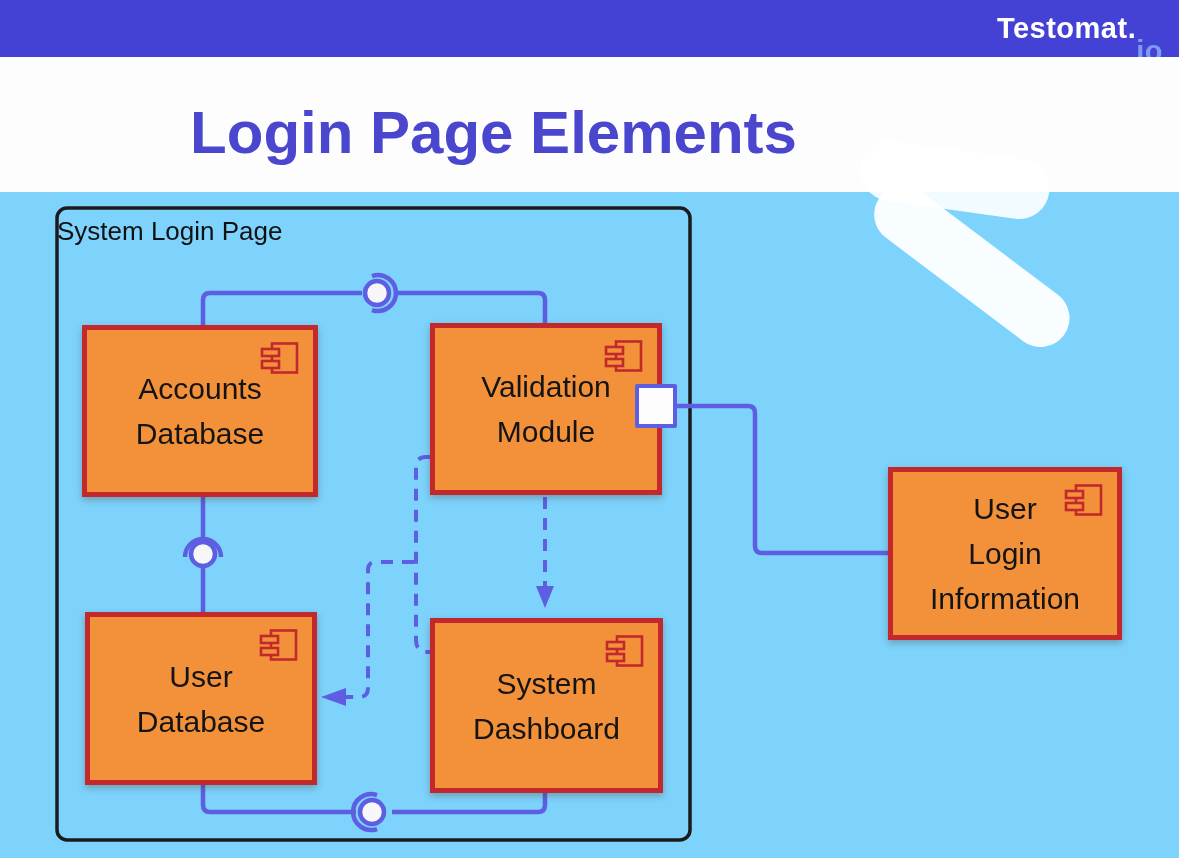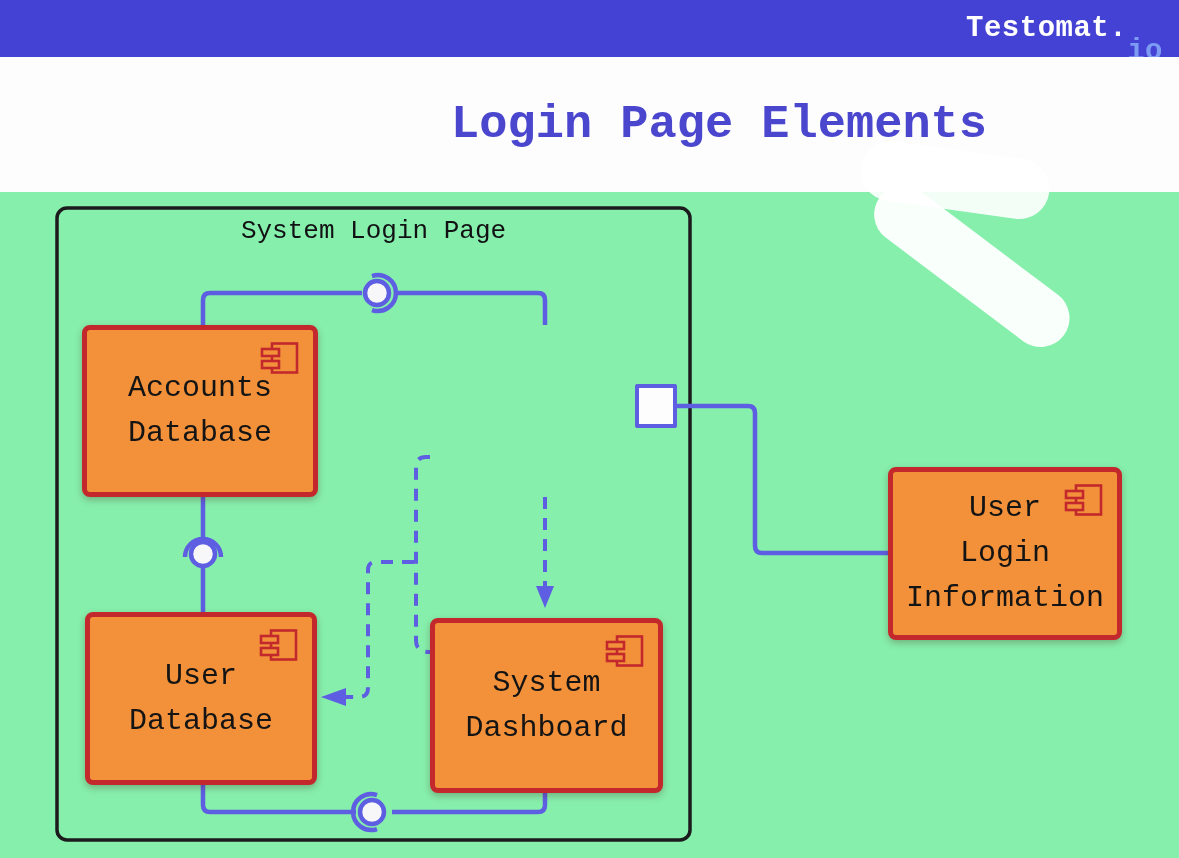--- a/index.html
+++ b/index.html
@@ -1,40 +1,40 @@
 <!DOCTYPE html>
 <html><head>
 <meta charset="utf-8">
 <style>
   html,body{margin:0;padding:0;background:#e9e9ec;}
   #stage{
     position:relative;width:1179px;height:858px;overflow:hidden;
-    background:#86efac;
-    font-family:Liberation Mono, monospace;
+    background:#7dd3fc;
+    font-family:Liberation Sans, sans-serif;
   }
   
   .header-bar{position:absolute;left:0;top:0;width:1179px;height:57px;background:#4342d5;}
   .logo{position:absolute;right:16px;top:0;height:57px;display:flex;align-items:center;
         font-weight:bold;font-size:29px;letter-spacing:.5px;color:#ffffff;}
   .logo .accent{color:#7d9bf3;margin-top:45px;}
   
   .white-band{position:absolute;left:0;top:57px;width:1179px;height:135px;background:#fdfdfe;}
   .streak{position:absolute;left:880px;top:168px;width:230px;height:58px;background:#ffffff;
           border-radius:40px;transform:rotate(37deg);transform-origin:left center;opacity:.95;}
   .streak2{position:absolute;left:860px;top:150px;width:190px;height:60px;background:#ffffff;
           border-radius:30px;transform:rotate(8deg);opacity:.9;}
-  .page-title{position:absolute;left:0;top:98px;width:987px;text-align:right;
-              font-size:47px;font-weight:bold;color:#4a46cd;}
+  .page-title{position:absolute;left:0;top:98px;width:987px;text-align:center;
+              font-size:60px;font-weight:bold;color:#4a46cd;}
   
   svg.wires{position:absolute;left:0;top:0;z-index:1;}
   
-  .boundary-label{position:absolute;left:57px;top:216px;width:633px;text-align:center;
+  .boundary-label{position:absolute;left:57px;top:216px;width:633px;text-align:left;
                   font-size:26px;color:#111114;z-index:2;}
   
-  .node{position:absolute;z-index:3;background:#f2913a;border:5px solid #c3282c;border-radius:8px;
+  .node{position:absolute;z-index:3;background:#f2913a;border:5px solid #c3282c;border-radius:0;
         box-sizing:border-box;display:flex;align-items:center;justify-content:center;
         text-align:center;font-size:30px;line-height:1.5;color:#141414;white-space:pre-line;
         box-shadow:0 3px 7px rgba(70,35,20,.30);}
   .node .comp-icon{position:absolute;top:11px;right:13px;}
   .n-accounts {left:82px; top:325px;width:236px;height:172px;}
   .n-validation{left:430px;top:323px;width:232px;height:172px;}
   .n-userdb   {left:85px; top:612px;width:232px;height:173px;}
   .n-dashboard{left:430px;top:610px;width:233px;height:175px;margin-top:8px;}
   .n-userinfo {left:888px;top:467px;width:234px;height:173px;}
   
@@ -94,20 +94,29 @@
   <div class="node n-accounts">
     <span>Accounts
 Database</span>
     <svg class="comp-icon" width="40" height="34" viewBox="0 0 40 34">
       <rect x="12" y="2.5" width="25" height="29" fill="none" stroke="#c3282c" stroke-width="2.6"></rect>
       <rect x="2" y="8" width="17" height="7" fill="#f2913a" stroke="#c3282c" stroke-width="2.6"></rect>
       <rect x="2" y="20" width="17" height="7" fill="#f2913a" stroke="#c3282c" stroke-width="2.6"></rect>
     </svg>
   </div>
 
+  <div class="node n-validation">
+    <span>Validation
+Module</span>
+    <svg class="comp-icon" width="40" height="34" viewBox="0 0 40 34">
+      <rect x="12" y="2.5" width="25" height="29" fill="none" stroke="#c3282c" stroke-width="2.6"></rect>
+      <rect x="2" y="8" width="17" height="7" fill="#f2913a" stroke="#c3282c" stroke-width="2.6"></rect>
+      <rect x="2" y="20" width="17" height="7" fill="#f2913a" stroke="#c3282c" stroke-width="2.6"></rect>
+    </svg>
+  </div>
 
   <div class="node n-userdb">
     <span>User
 Database</span>
     <svg class="comp-icon" width="40" height="34" viewBox="0 0 40 34">
       <rect x="12" y="2.5" width="25" height="29" fill="none" stroke="#c3282c" stroke-width="2.6"></rect>
       <rect x="2" y="8" width="17" height="7" fill="#f2913a" stroke="#c3282c" stroke-width="2.6"></rect>
       <rect x="2" y="20" width="17" height="7" fill="#f2913a" stroke="#c3282c" stroke-width="2.6"></rect>
     </svg>
   </div>

